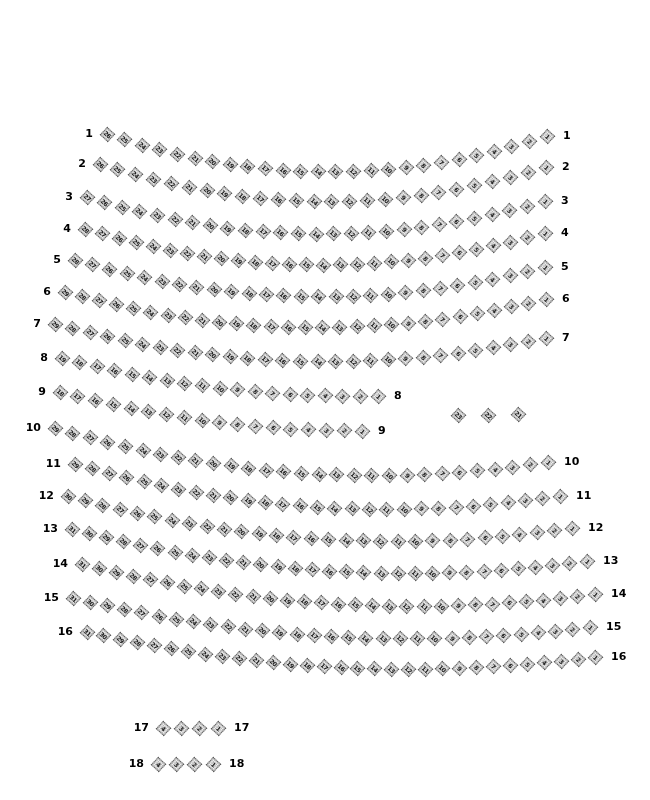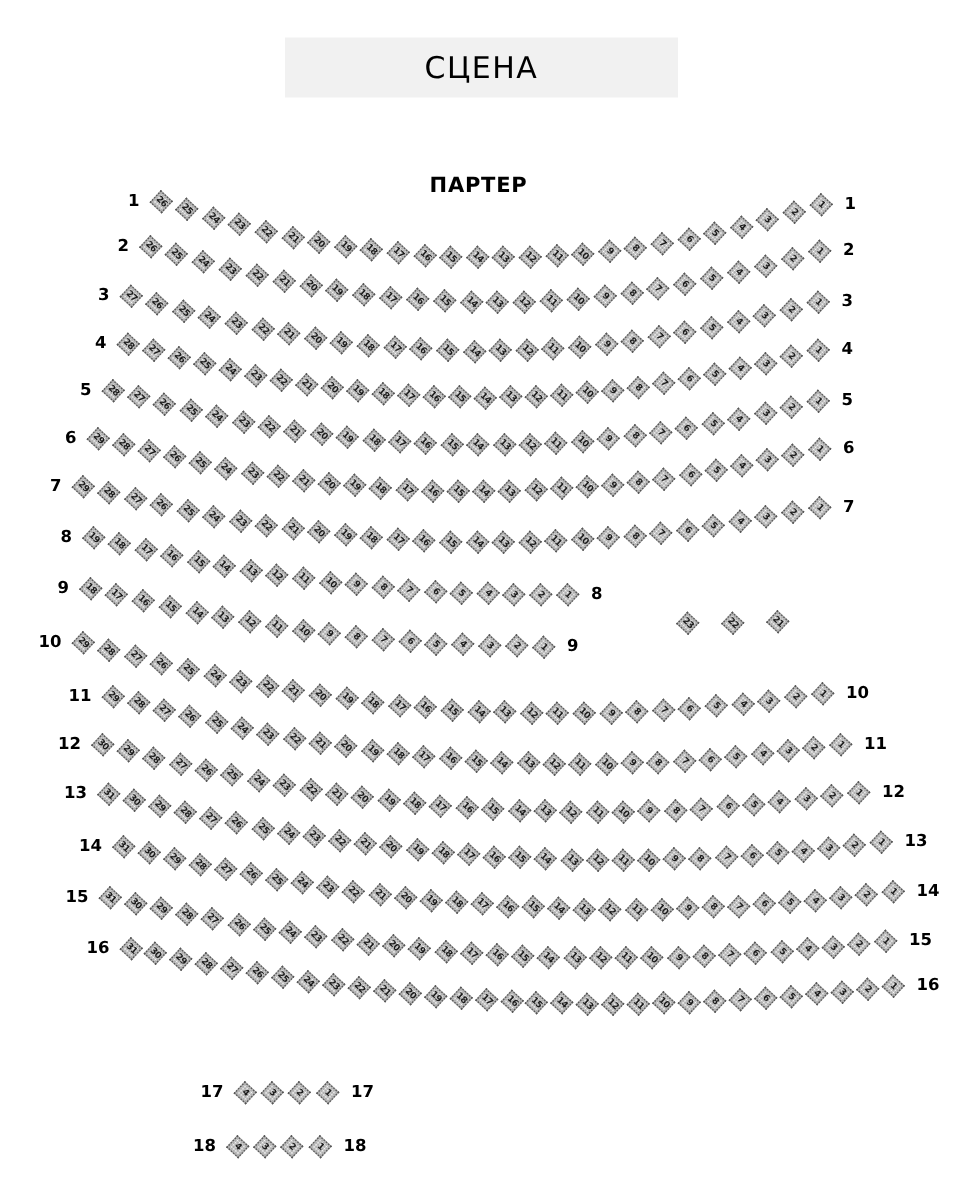--- a/index.html
+++ b/index.html
@@ -35,24 +35,20 @@
   }
   .seat span{
     font-size:6px;font-weight:bold;color:var(--seat-text,#1a1a1a);
     letter-spacing:-0.5px;line-height:1;
   }
 </style>
 </head>
 <body>
 
 <div class="page">
-  <div class="stage">
-    <span>СЦЕНА</span>
-  </div>
-  <div class="section-title">ПАРТЕР</div>
   <div id="rows-layer">
       <div class="row-label left" style="left: 63px; top: 127px;">1</div>
       <div class="seat" style="left: 101.5px; top: 128.5px;">
         <span>26</span>
       </div>
       <div class="seat" style="left: 119.1px; top: 134.263px;">
         <span>25</span>
       </div>
       <div class="seat" style="left: 136.7px; top: 139.553px;">
         <span>24</span>

